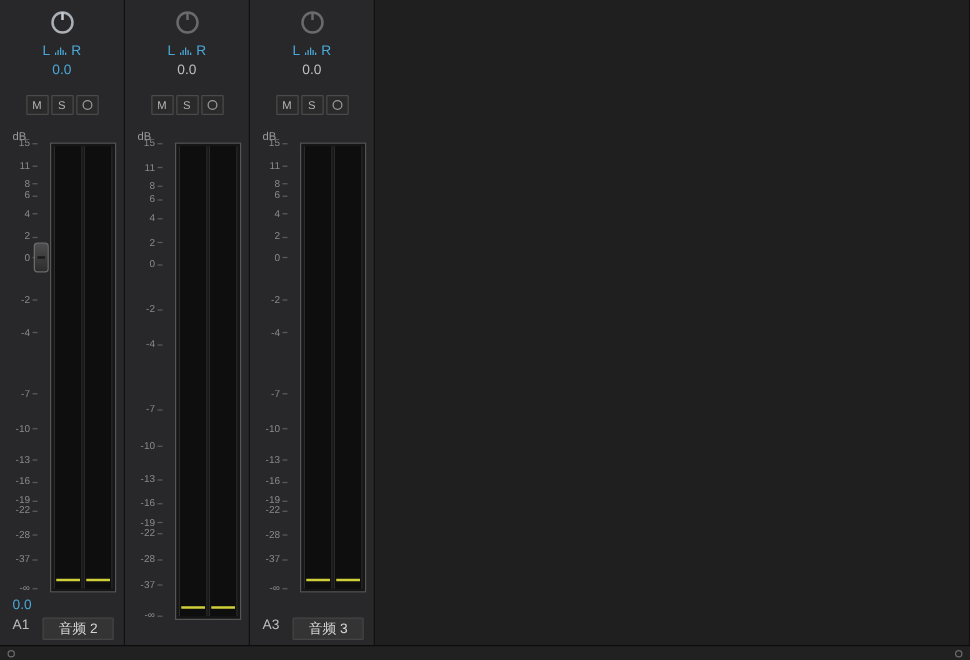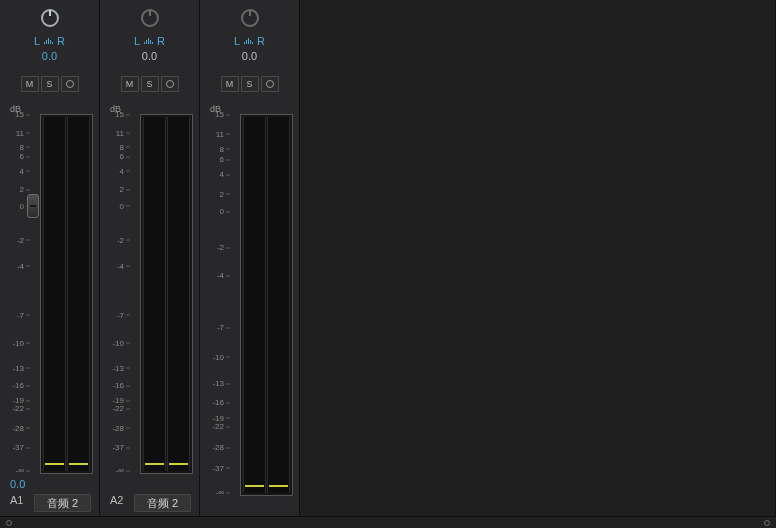--- a/index.html
+++ b/index.html
@@ -341,24 +341,20 @@
           <div class="tick" style="top: 87.2%; text-align: right; width: 18px;">-28</div>
           <div class="tick" style="top: 92.6%; text-align: right; width: 18px;">-37</div>
           <div class="tick" style="top: 99%; text-align: right; width: 18px;">-∞</div>
         </div>
         <div class="meter-box">
           <div class="bar"></div>
           <div class="bar"></div>
         </div>
       </div>
       <div class="readout"></div>
-      <div class="labelrow">
-        <div class="trackid">A2</div>
-        <div class="trackname">音频 2</div>
-      </div>
     </div>
     <div class="strip">
       <div class="toprow">
         <div class="knob"></div>
       </div>
       <div class="lr">
         <span>L</span>
         <span class="bars">
           <span style="height: 2px;"></span>
           <span style="height: 4px;"></span>
@@ -395,19 +391,23 @@
           <div class="tick" style="top: 87.2%; text-align: right; width: 18px;">-28</div>
           <div class="tick" style="top: 92.6%; text-align: right; width: 18px;">-37</div>
           <div class="tick" style="top: 99%; text-align: right; width: 18px;">-∞</div>
         </div>
         <div class="meter-box">
           <div class="bar"></div>
           <div class="bar"></div>
         </div>
       </div>
       <div class="readout"></div>
+      <div class="labelrow">
+        <div class="trackid">A3</div>
+        <div class="trackname">音频 3</div>
+      </div>
     </div>
     <div class="empty"></div>
   </div>
 <div class="scrollbar">
   <div class="scroll-dot" style="left:6px"></div>
   <div class="scroll-dot" style="right:6px"></div>
 </div>
 
 </body></html>

